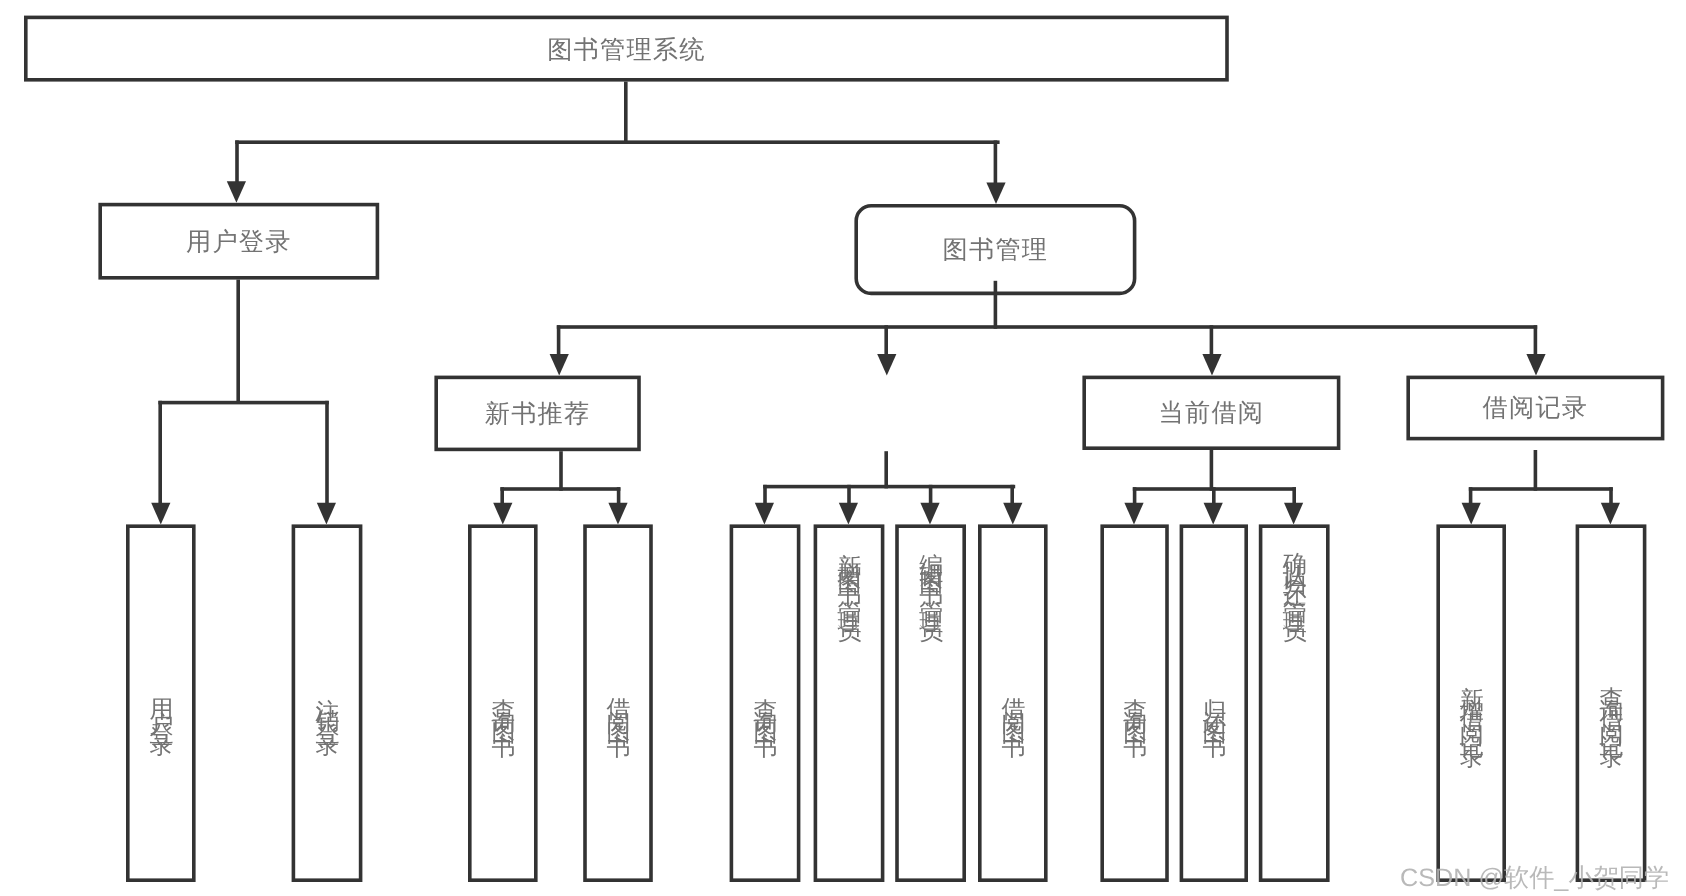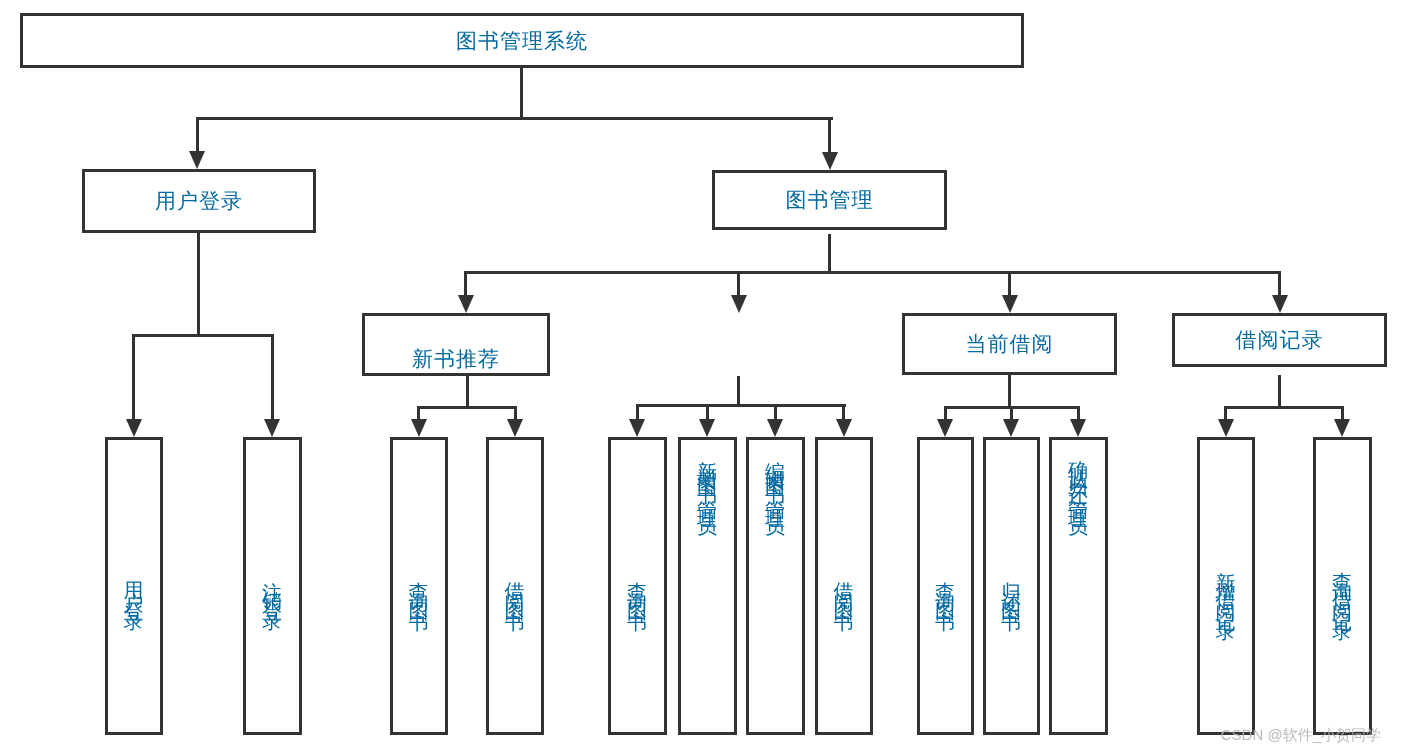--- a/index.html
+++ b/index.html
@@ -16,21 +16,21 @@
     overflow: hidden;
   }
   .box {
     position: absolute;
     box-sizing: border-box;
     border: 3px solid #333333;
     background: #ffffff;
     display: flex;
     align-items: center;
     justify-content: center;
-    color: #0369a1;
+    color: #737373;
   }
   .hlabel {
     font-size: 21px;
     letter-spacing: 1px;
     white-space: nowrap;
   }
   .vbox span {
     writing-mode: vertical-rl;
     text-orientation: mixed;
     font-size: 20px;
@@ -51,23 +51,23 @@
   .arr {
     position: absolute;
     width: 0;
     height: 0;
     border-left: 8px solid transparent;
     border-right: 8px solid transparent;
     border-top: 18px solid #333333;
   }
   #watermark {
     position: absolute;
-    right: 24px;
+    right: 14px;
     bottom: 2px;
-    font-size: 15px;
+    font-size: 21px;
     color: #b2b2b2;
     opacity: 0.9;
     z-index: 10;
     white-space: nowrap;
   }
 </style>
 </head>
 <body>
 
 <div id="canvas">
@@ -79,21 +79,21 @@
   <div class="ln" style="left:520px;top:68px;width:3px;height:52px;"></div>
   <div class="ln" style="left:196px;top:117px;width:637px;height:3px;"></div>
   <div class="ln" style="left:196px;top:117px;width:3px;height:37px;"></div>
   <div class="arr" style="left:189px;top:151px;"></div>
   <div class="ln" style="left:828px;top:117px;width:3px;height:38px;"></div>
   <div class="arr" style="left:822px;top:152px;"></div>
 
   <div class="box" style="left:82px;top:169px;width:234px;height:64px;">
     <span class="hlabel">用户登录</span>
   </div>
-  <div class="box" style="left:712px;top:170px;width:235px;height:60px;">
+  <div class="box" style="left:712px;top:170px;width:235px;height:76px;border-radius:14px;">
     <span class="hlabel">图书管理</span>
   </div>
 
   <div class="ln" style="left:197px;top:233px;width:3px;height:103px;"></div>
   <div class="ln" style="left:132px;top:334px;width:142px;height:3px;"></div>
   <div class="ln" style="left:132px;top:334px;width:3px;height:87px;"></div>
   <div class="arr" style="left:126px;top:419px;"></div>
   <div class="ln" style="left:271px;top:334px;width:3px;height:87px;"></div>
   <div class="arr" style="left:264px;top:419px;"></div>
 
@@ -101,21 +101,21 @@
   <div class="ln" style="left:464px;top:271px;width:817px;height:3px;"></div>
   <div class="ln" style="left:464px;top:271px;width:3px;height:28px;"></div>
   <div class="arr" style="left:458px;top:295px;"></div>
   <div class="ln" style="left:737px;top:271px;width:3px;height:28px;"></div>
   <div class="arr" style="left:731px;top:295px;"></div>
   <div class="ln" style="left:1008px;top:271px;width:3px;height:28px;"></div>
   <div class="arr" style="left:1002px;top:295px;"></div>
   <div class="ln" style="left:1278px;top:271px;width:3px;height:28px;"></div>
   <div class="arr" style="left:1272px;top:295px;"></div>
 
-  <div class="box" style="left:362px;top:313px;width:188px;height:63px;align-items:flex-end;">
+  <div class="box" style="left:362px;top:313px;width:172px;height:63px;">
     <span class="hlabel">新书推荐</span>
   </div>
   <div class="box" style="left:902px;top:313px;width:215px;height:62px;">
     <span class="hlabel">当前借阅</span>
   </div>
   <div class="box" style="left:1172px;top:313px;width:215px;height:54px;">
     <span class="hlabel">借阅记录</span>
   </div>
 
   <div class="ln" style="left:466px;top:376px;width:3px;height:33px;"></div>

